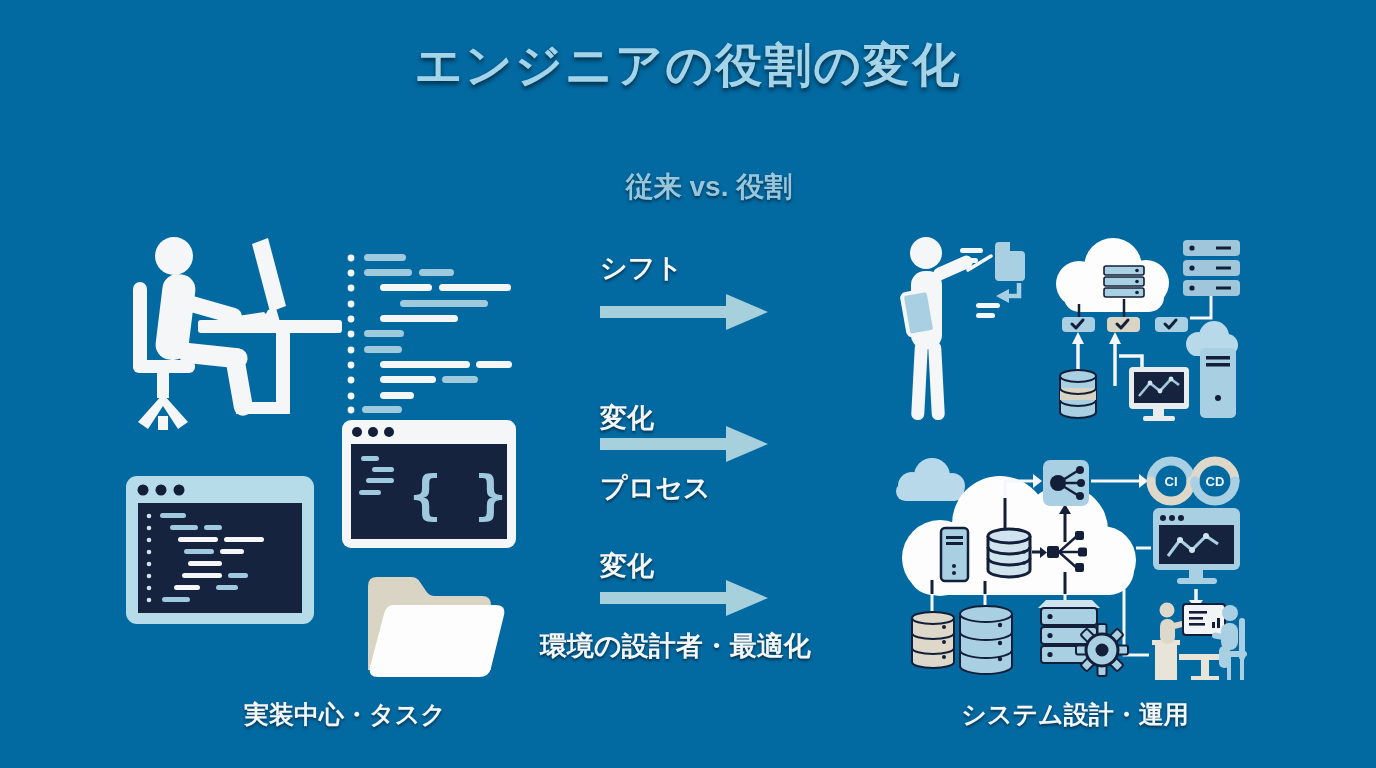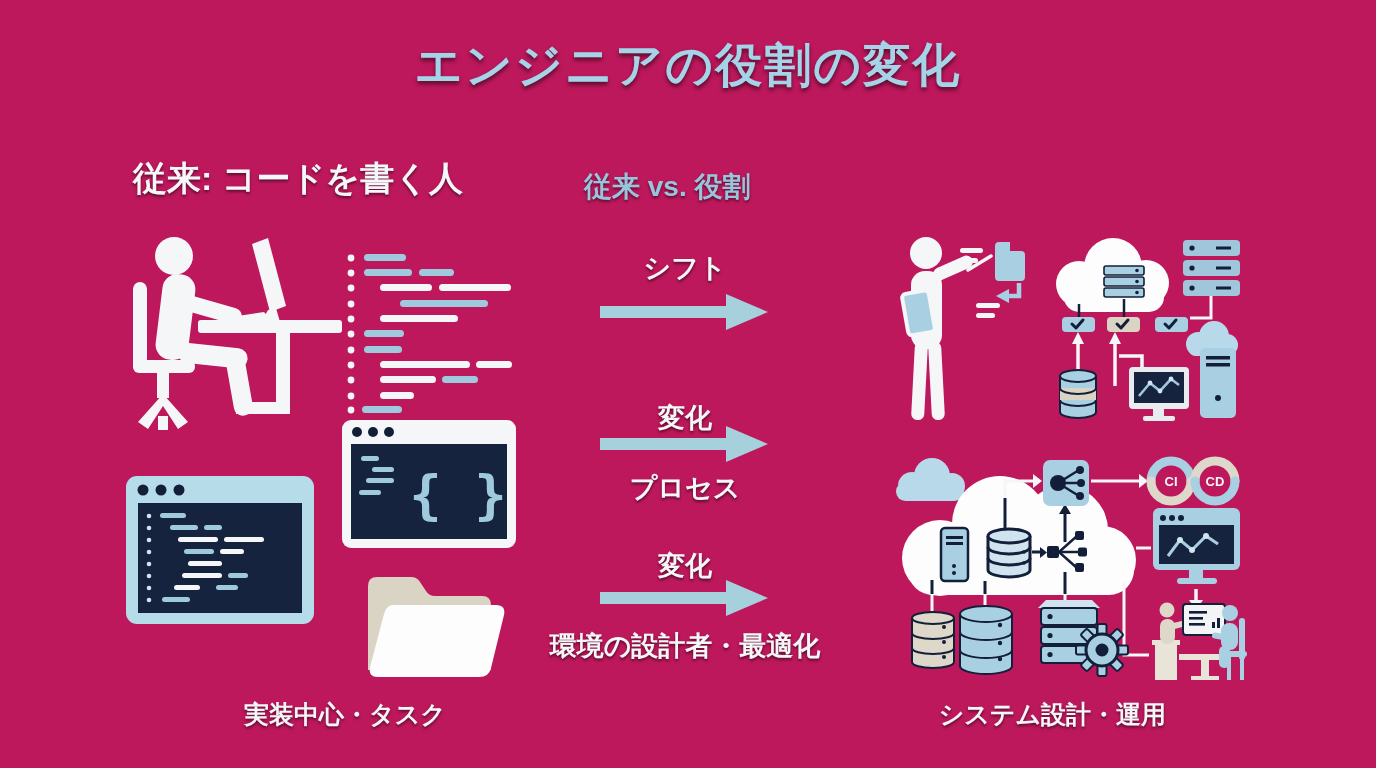--- a/index.html
+++ b/index.html
@@ -1,41 +1,40 @@
 <!DOCTYPE html>
 <html><head>
 <meta charset="utf-8">
 <style>
   html,body{margin:0;padding:0;background:#131f39;}
   #stage{
     position:relative;width:1376px;height:768px;overflow:hidden;
-    background:#be185d;
+    background:#0369a1;
     font-family:"Liberation Sans","DejaVu Sans",sans-serif;
     -webkit-font-smoothing:antialiased;
   }
   .abs{position:absolute;}
   .title{
     top:34px;left:0;width:100%;text-align:center;
     font-size:47px;font-weight:bold;color:#a5d4e8;letter-spacing:2px;
     text-shadow:0 3px 4px rgba(0,0,0,.55);
   }
   .heading{font-weight:bold;color:#f4f6f8;font-size:34px;text-shadow:0 2px 3px rgba(0,0,0,.5);white-space:nowrap;}
-  .heading-mid{font-weight:bold;color:#97c6dc;font-size:28px;text-shadow:0 2px 3px rgba(0,0,0,.5);}
+  .heading-mid{font-weight:bold;color:#97c6dc;font-size:28px;text-align:center;text-shadow:0 2px 3px rgba(0,0,0,.5);}
   .caption{font-weight:bold;color:#f4f6f8;font-size:25px;text-align:center;text-shadow:0 2px 3px rgba(0,0,0,.5);white-space:nowrap;}
-  .flowlabel{font-weight:bold;color:#f4f6f8;font-size:27px;text-align:center;text-shadow:0 2px 3px rgba(0,0,0,.55);white-space:nowrap;}
+  .flowlabel{font-weight:bold;color:#f4f6f8;font-size:27px;text-shadow:0 2px 3px rgba(0,0,0,.55);white-space:nowrap;}
   svg{display:block;}
 </style>
 </head>
 <body>
 
 <div id="stage">
 
   <div class="abs title">エンジニアの役割の変化</div>
 
-  <div class="abs heading" style="left:133px;top:156px;">従来: コードを書く人</div>
   <div class="abs heading-mid" style="left:584px;top:168px;width:250px;">従来 vs. 役割</div>
 
   <svg class="abs" style="left:126px;top:230px;" width="222" height="208" viewBox="0 0 222 208">
     <g fill="#f4f6f8">
       <circle cx="48" cy="26" r="19"></circle>
       <rect x="7" y="52" width="14" height="90" rx="7"></rect>
       <rect x="7" y="130" width="62" height="13" rx="6"></rect>
       <rect x="31" y="142" width="12" height="26"></rect>
       <path d="M37,164 L12,192 L22,199 L37,176 L52,199 L62,192 Z"></path>
       <rect x="32" y="186" width="10" height="14"></rect>
@@ -490,15 +489,15 @@
         <rect x="334" y="184" width="16" height="6" rx="3" transform="rotate(10 334 187)"></rect>
         <rect x="341" y="198" width="11" height="22" rx="5"></rect>
         <rect x="361" y="170" width="6" height="42" rx="3"></rect>
         <rect x="345" y="203" width="24" height="6" rx="3"></rect>
         <rect x="349" y="209" width="4" height="23"></rect>
         <rect x="362" y="209" width="4" height="23"></rect>
       </g>
     </g>
   </svg>
 
-  <div class="abs caption" style="left:876px;top:698px;width:290px;text-align:right;">システム設計・運用</div>
+  <div class="abs caption" style="left:930px;top:698px;width:290px;">システム設計・運用</div>
 
 </div>
 
 </body></html>

